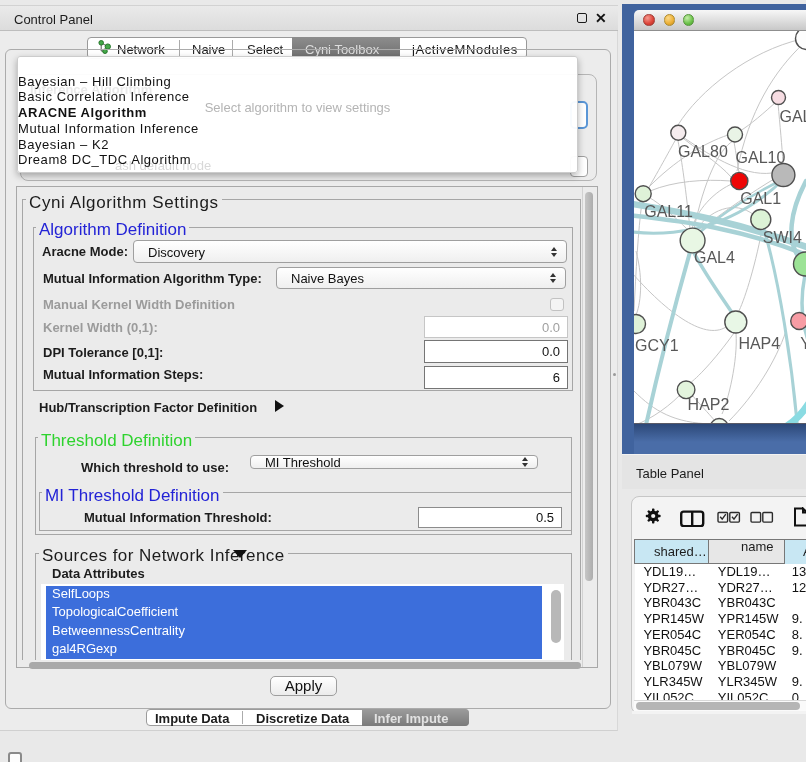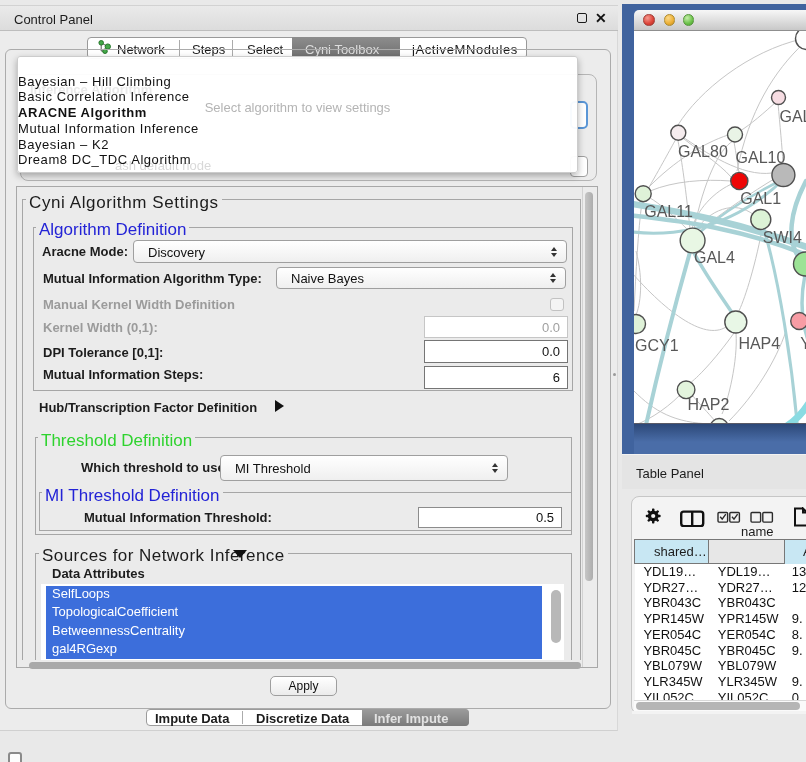--- a/index.html
+++ b/index.html
@@ -41,21 +41,21 @@
 <div class="abs" style="left:292px;top:37px;width:108px;height:22px;background:linear-gradient(#8d8d8d,#6e6e6e);box-sizing:border-box;"></div>
 <svg class="abs" style="left:98px;top:40px;" width="14" height="14" viewBox="0 0 14 14">
   <line x1="3.2" y1="2.8" x2="9.5" y2="6.5" stroke="#5a5a5a" stroke-width="1"></line>
   <line x1="3.2" y1="2.8" x2="3.2" y2="11" stroke="#5a5a5a" stroke-width="1"></line>
   <line x1="3.2" y1="11" x2="6" y2="11" stroke="#5a5a5a" stroke-width="1"></line>
   <circle cx="3.2" cy="2.8" r="2.3" fill="#46a94b" stroke="#1c6e20" stroke-width="0.9"></circle>
   <circle cx="9.8" cy="6.6" r="2.7" fill="#46a94b" stroke="#1c6e20" stroke-width="0.9"></circle>
   <circle cx="7" cy="11.2" r="2.3" fill="#46a94b" stroke="#1c6e20" stroke-width="0.9"></circle>
 </svg>
 <div class="abs lbl" style="left:117px;top:41.5px;">Network</div>
-<div class="abs lbl" style="left:192px;top:41.5px;">Steps</div>
+<div class="abs lbl" style="left:192px;top:41.5px;">Naive</div>
 <div class="abs lbl" style="left:247px;top:41.5px;">Select</div>
 <div class="abs lbl" style="left:305px;top:41.5px;color:#dedede;">Cyni Toolbox</div>
 <div class="abs lbl" style="left:412px;top:41.5px;letter-spacing:0.6px;">jActiveMNodules</div>
 <div class="abs" style="left:179px;top:40px;width:1px;height:16px;background:#ababab;"></div>
 <div class="abs" style="left:232px;top:40px;width:1px;height:16px;background:#ababab;"></div>
 
 <div class="abs" style="left:5px;top:49px;width:606px;height:660px;border:1px solid #ababab;border-radius:6px;box-sizing:border-box;"></div>
 
 <div class="abs" style="left:20px;top:74px;width:577px;height:107px;border:1px solid #b5b5b5;border-radius:8px;box-sizing:border-box;"></div>
 
@@ -88,21 +88,21 @@
 <div class="tfield" style="left:424px;top:340px;width:144px;height:23px;border:1.5px solid #757575;color:#111;padding:3px 7px 0 0;">0.0</div>
 <div class="abs lbl b" style="left:43px;top:367px;">Mutual Information Steps:</div>
 <div class="tfield" style="left:424px;top:366px;width:144px;height:23px;border:1.5px solid #757575;color:#111;padding:3px 7px 0 0;">6</div>
 
 <div class="abs lbl b" style="left:39px;top:400px;">Hub/Transcription Factor Definition</div>
 <div class="abs" style="left:275px;top:400px;width:0;height:0;border-left:9px solid #111;border-top:6.5px solid transparent;border-bottom:6.5px solid transparent;"></div>
 
 <div class="gbox" style="left:35px;top:437px;width:537px;height:98px;"></div>
 <div class="gtitle" style="left:38px;top:431px;color:#2ed32e;">Threshold Definition</div>
 <div class="abs lbl b" style="left:81px;top:460px;">Which threshold to use:</div>
-<div class="combo" style="left:220px;top:455px;width:288px;height:26px;">
+<div class="combo" style="left:250px;top:455px;width:288px;height:14px;">
   <span class="ctext">MI Threshold</span>
     <span class="spin"></span>
 </div>
 
 <div class="gbox" style="left:39px;top:492px;width:533px;height:39px;"></div>
 <div class="gtitle" style="left:42px;top:486px;color:#2323d6;">MI Threshold Definition</div>
 <div class="abs lbl b" style="left:48px;top:510px;margin-left:36px;">Mutual Information Threshold:</div>
 <div class="tfield" style="left:418px;top:507px;width:144px;height:21px;border:1px solid #8c8c8c;color:#111;padding:2px 7px 0 0;">0.5</div>
 
 <div class="gbox" style="left:35px;top:553px;width:537px;height:107px;border-bottom:none;"></div>
@@ -112,21 +112,21 @@
 
 <div class="abs" style="left:41px;top:584px;width:523px;height:76px;background:#fff;"></div>
 <div class="abs" style="left:46px;top:586px;width:496px;height:73px;background:#3c6edb;"></div>
 <div class="abs" style="left:52px;top:585px;font-size:13px;color:#fff;line-height:18.3px;">SelfLoops<br>TopologicalCoefficient<br>BetweennessCentrality<br>gal4RGexp</div>
 <div class="abs" style="left:551px;top:590px;width:10px;height:53px;background:#b8b8b8;border-radius:5px;"></div>
 
 <div class="abs" style="left:582px;top:187px;width:15px;height:480px;background:#ececec;border-left:1px solid #d2d2d2;box-sizing:border-box;"></div>
 <div class="abs" style="left:585px;top:192px;width:8px;height:389px;background:linear-gradient(90deg,#c6c6c6,#adadad);border-radius:4px;"></div>
 <div class="abs" style="left:29px;top:662px;width:552px;height:7px;background:#a9a9a9;border-radius:3.5px;"></div>
 
-<div class="abs" style="left:270px;top:676px;width:67px;height:20px;background:linear-gradient(#ffffff,#ebebeb);border:1px solid #9e9e9e;border-radius:5px;box-sizing:border-box;text-align:center;font-size:12px;color:#111;line-height:18px;">Apply</div>
+<div class="abs" style="left:270px;top:676px;width:67px;height:20px;background:linear-gradient(#ffffff,#ebebeb);border:1px solid #9e9e9e;border-radius:5px;box-sizing:border-box;text-align:center;font-size:15px;color:#111;line-height:18px;">Apply</div>
 
 <div class="abs" style="left:145.5px;top:708.8px;width:323px;height:17.5px;background:#fff;border:1px solid #9b9b9b;border-radius:4px;box-sizing:border-box;"></div>
 <div class="abs" style="left:362px;top:708.8px;width:106.7px;height:17.5px;background:linear-gradient(#9c9c9c,#7a7a7a);border-radius:0 4px 4px 0;box-sizing:border-box;"></div>
 <div class="abs lbl b" style="left:155px;top:711px;">Impute Data</div>
 <div class="abs lbl b" style="left:256px;top:711px;">Discretize Data</div>
 <div class="abs lbl b" style="left:374px;top:711px;color:#e2e2e2;">Infer Impute</div>
 <div class="abs" style="left:242px;top:710.8px;width:1px;height:13.5px;background:#ababab;"></div>
 <div class="abs" style="left:613px;top:373px;width:3px;height:3px;background:#9a9a9a;border-radius:50%;"></div>
 
 <div class="abs" style="left:17px;top:56px;width:561px;height:117px;background:rgba(255,255,255,0.96);border:1px solid #cccccc;border-radius:3px;box-sizing:border-box;box-shadow:0 3px 7px rgba(0,0,0,0.3);"></div>
@@ -257,21 +257,21 @@
   </g>
   <g fill="none" stroke="#111" stroke-width="2">
     <path d="M159,1.5 L151,1.5 L151,18.5 L163,18.5 L163,5.5 L159,1.5 L159,5.5 L163,5.5"></path>
   </g>
 </svg>
 
 <div class="abs" style="left:633.6px;top:538.5px;width:172.4px;height:25px;background:#c8e7f3;border:1px solid #777;box-sizing:border-box;"></div>
 <div class="abs" style="left:708px;top:538.5px;width:77px;height:25px;background:#e7e7e7;border:1px solid #777;box-sizing:border-box;"></div>
 <div class="abs" style="left:784px;top:538.5px;width:22.4px;height:25px;background:#c8e7f3;border-left:1px solid #777;border-top:1px solid #777;box-sizing:border-box;"></div>
 <div class="abs lbl" style="left:654px;top:544px;">shared…</div>
-<div class="abs lbl" style="left:741px;top:524px;">name</div>
+<div class="abs lbl" style="left:741px;top:539px;">name</div>
 <div class="abs lbl" style="left:803px;top:544px;">A</div>
 
 <div class="abs" style="left:634.6px;top:563.5px;width:171.4px;height:137px;background:#fff;"></div>
 <div class="abs" style="left:643.4px;top:563.8px;font-size:13px;color:#111;line-height:15.75px;">YDL19…<br>YDR27…<br>YBR043C<br>YPR145W<br>YER054C<br>YBR045C<br>YBL079W<br>YLR345W<br>YIL052C</div>
 <div class="abs" style="left:717.8px;top:563.8px;font-size:13px;color:#111;line-height:15.75px;">YDL19…<br>YDR27…<br>YBR043C<br>YPR145W<br>YER054C<br>YBR045C<br>YBL079W<br>YLR345W<br>YIL052C</div>
 <div class="abs" style="left:791.8px;top:563.8px;font-size:13px;color:#111;line-height:15.75px;">13<br>12<br><br>9.<br>8.<br>9.<br><br>9.<br>0.</div>
 
 <div class="abs" style="left:633.6px;top:700px;width:172.4px;height:11px;background:#fafafa;border-top:1px solid #d8d8d8;box-sizing:border-box;"></div>
 <div class="abs" style="left:635.9px;top:701.5px;width:164px;height:8px;background:#b5b5b5;border-radius:4px;"></div>
 <div class="abs" style="left:631.6px;top:711px;width:174px;height:3px;background:#f3f3f3;"></div>

